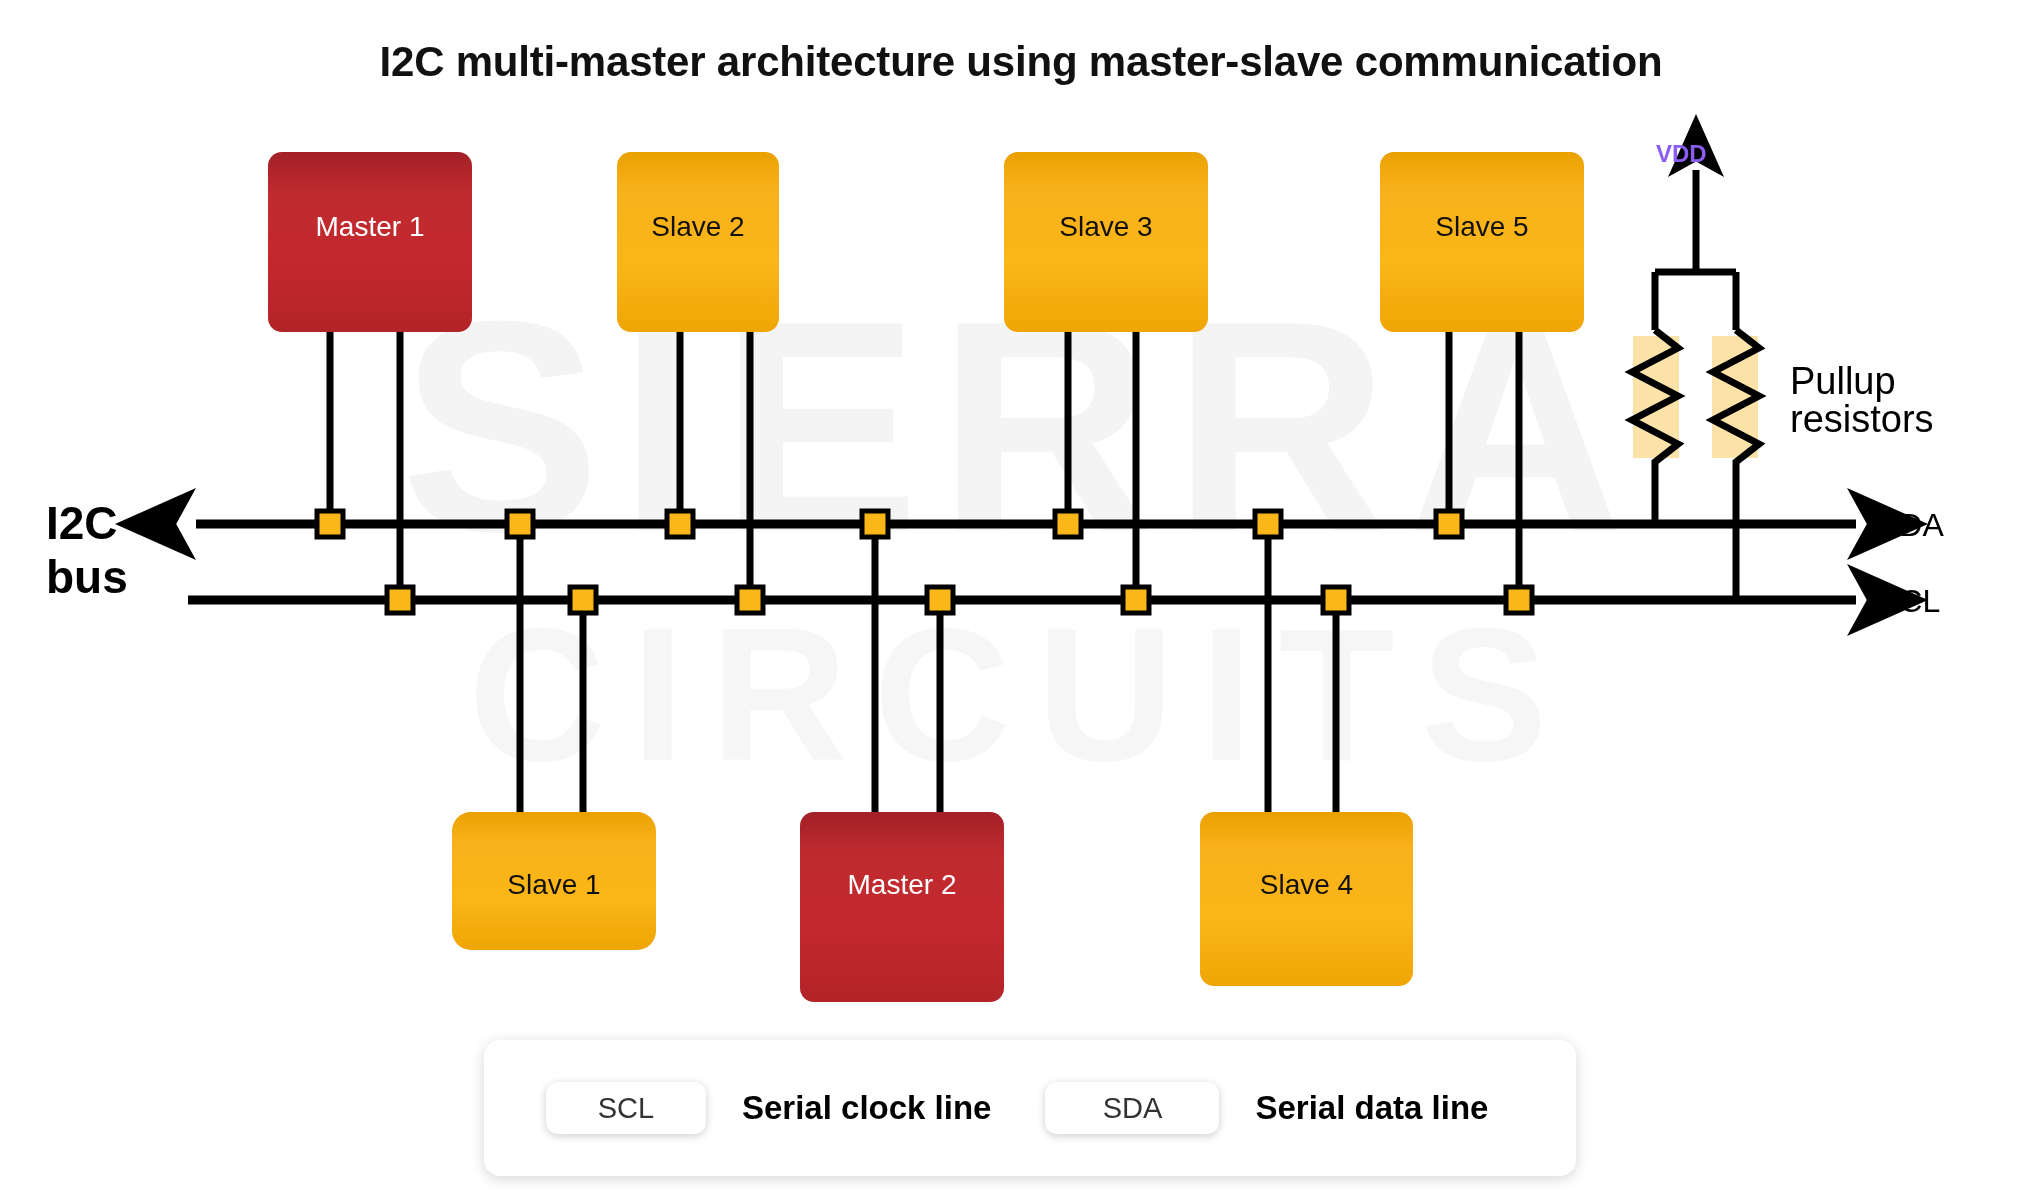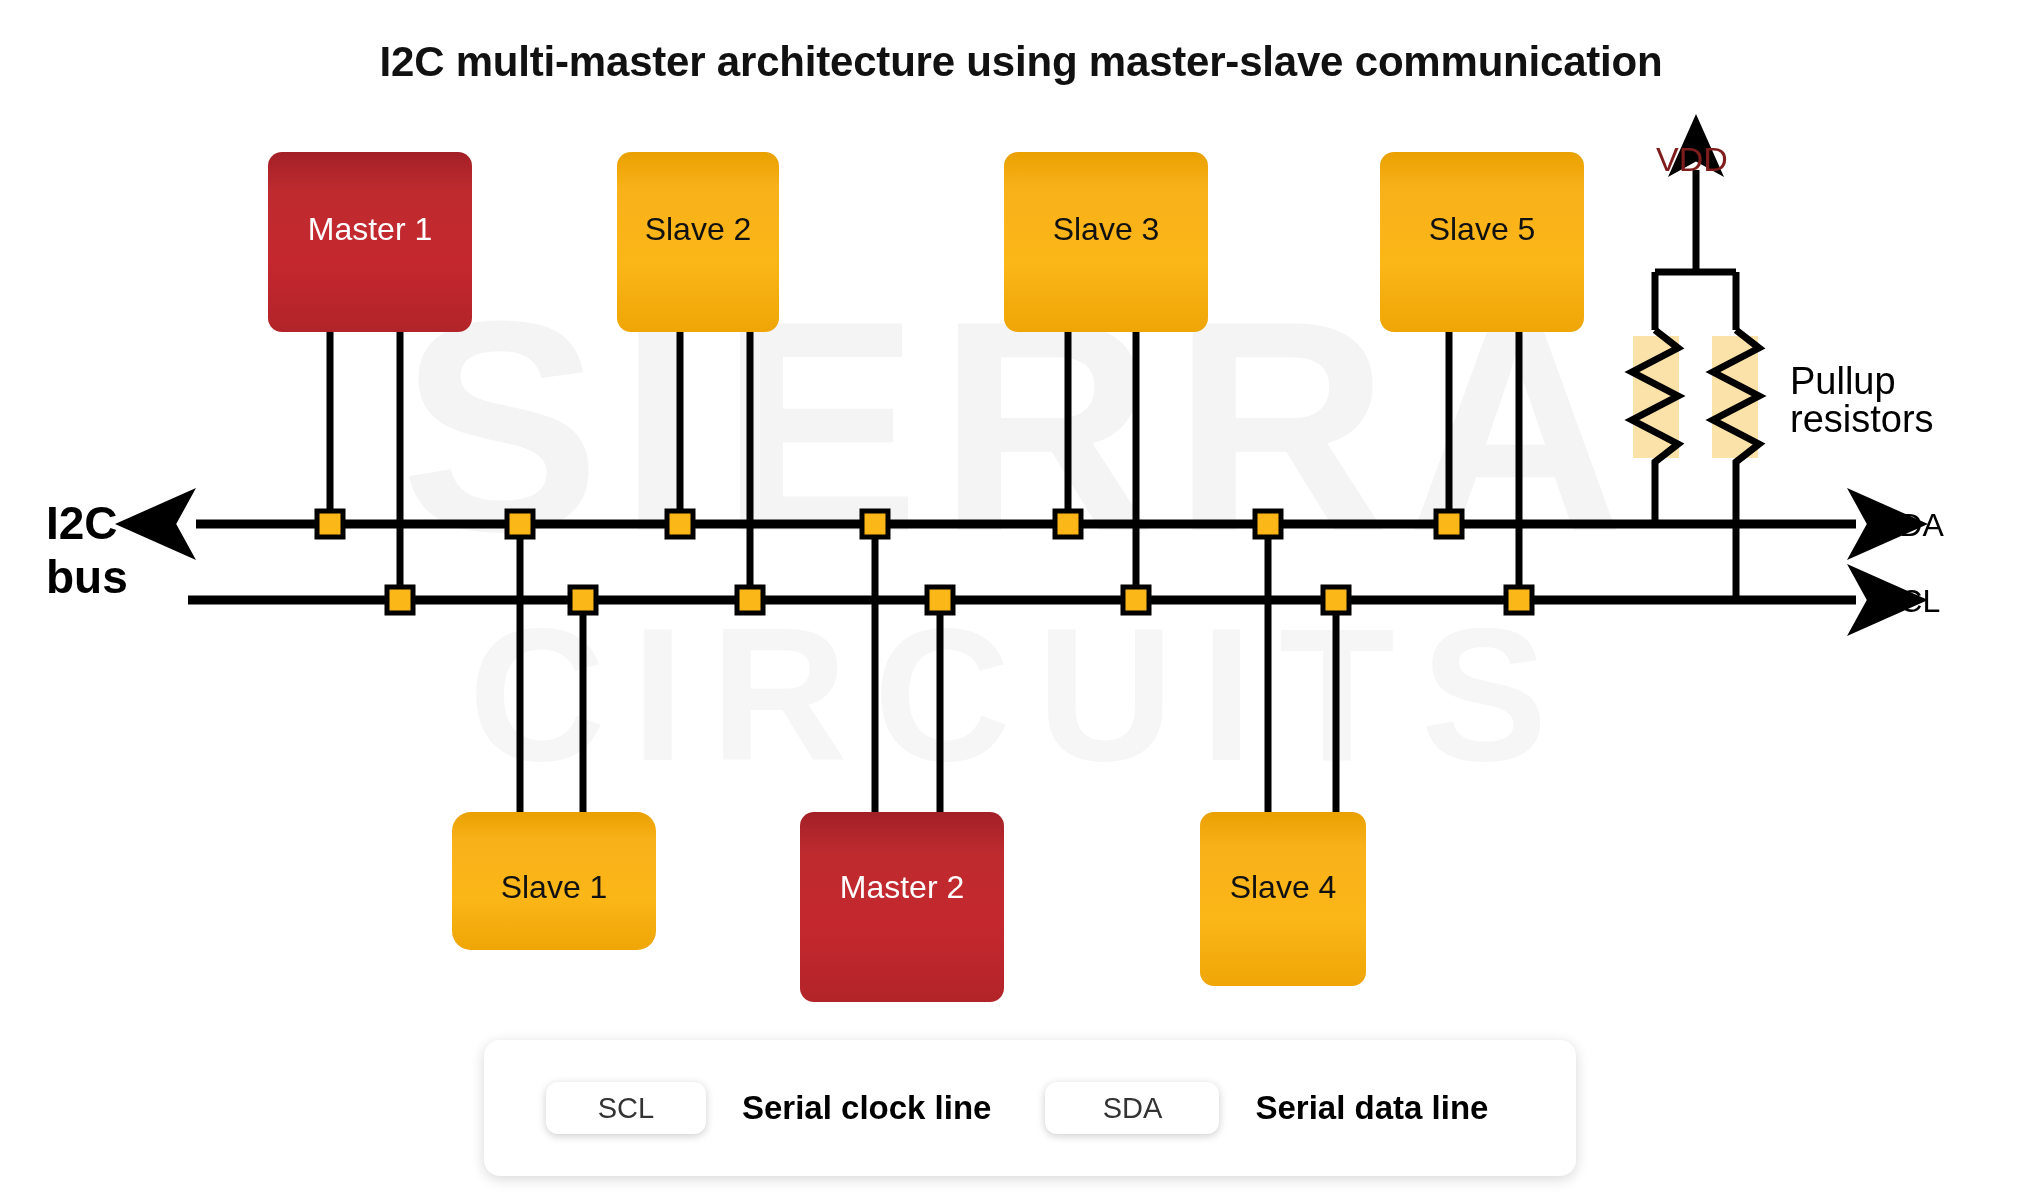--- a/index.html
+++ b/index.html
@@ -24,21 +24,21 @@
   
   .device{
     position:absolute;
     border-radius:14px;
     box-sizing:border-box;
     display:block;
   }
   .device .dev-label{
     position:absolute;left:0;width:100%;
     text-align:center;
-    font-size:32px;
+    font-size:28px;
     font-weight:500;
     white-space:nowrap;
   }
   .device.master{
     background:linear-gradient(180deg,#A32027 0%,#BE2B2F 22%,#C4282E 60%,#B22429 100%);
   }
   .device.master .dev-label{color:#ffffff;}
   .device.slave{
     background:linear-gradient(180deg,#E9A000 0%,#F9B11A 20%,#FBB617 62%,#EFA506 100%);
   }
@@ -49,21 +49,21 @@
     position:absolute;
     font-size:46px;font-weight:bold;color:#000;
     line-height:54px;
   }
   .line-label{
     position:absolute;
     font-size:32px;color:#000;font-weight:400;
   }
   .vdd-label{
     position:absolute;
-    font-size:34px;color:#7f1d1d;font-weight:400;
+    font-size:24px;color:#8b5cf6;font-weight:700;
   }
   .pullup-label{
     position:absolute;
     font-size:38px;color:#000;font-weight:400;line-height:38px;
   }
 
   
   .legend{
     position:absolute;
     left:484px;top:1040px;width:1092px;height:136px;
@@ -198,21 +198,21 @@
       </div>
       <div class="device slave" style="left: 1380px; top: 152px; width: 204px; height: 180px;">
         <div class="dev-label" style="top: 59px;">Slave 5</div>
       </div>
       <div class="device slave" style="left: 452px; top: 812px; width: 204px; height: 138px; border-radius: 19px;">
         <div class="dev-label" style="top: 57px;">Slave 1</div>
       </div>
       <div class="device master" style="left: 800px; top: 812px; width: 204px; height: 190px;">
         <div class="dev-label" style="top: 57px;">Master 2</div>
       </div>
-      <div class="device slave" style="left: 1200px; top: 812px; width: 166px; height: 174px;">
+      <div class="device slave" style="left: 1200px; top: 812px; width: 213px; height: 174px;">
         <div class="dev-label" style="top: 57px;">Slave 4</div>
       </div>
     </div>
 
   <div class="bus-title" style="left:46px;top:496px;">
     <div>I2C</div>
     <div>bus</div>
   </div>
   <div class="line-label" style="left:1878px;top:507px;">SDA</div>
   <div class="line-label" style="left:1878px;top:583px;">SCL</div>

